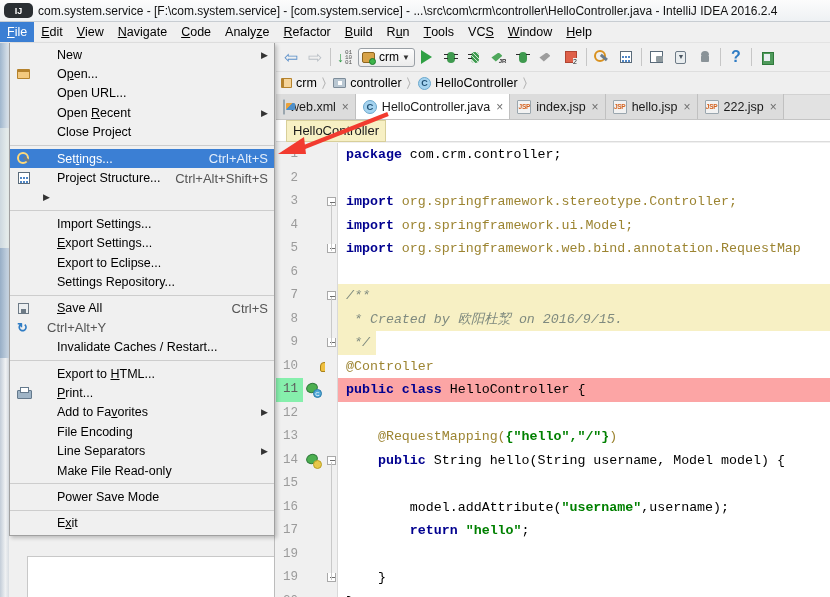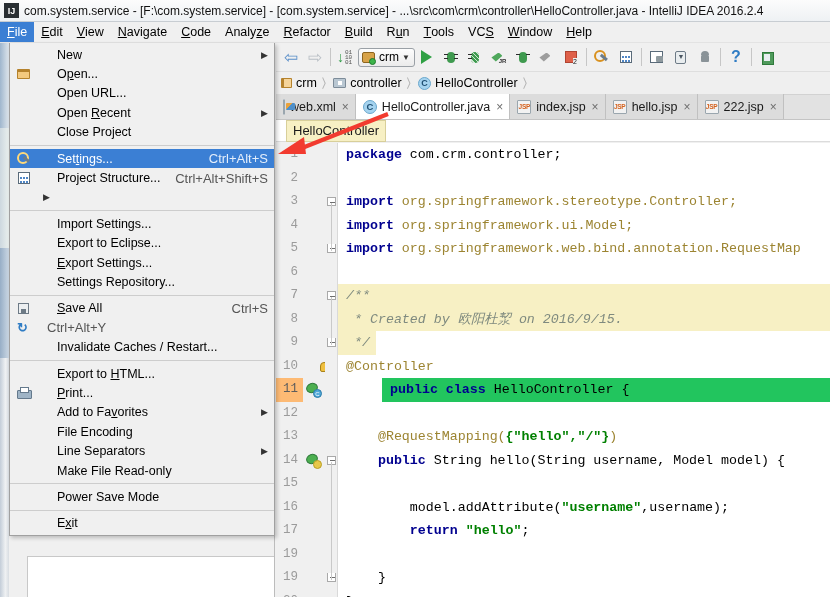--- a/index.html
+++ b/index.html
@@ -14,24 +14,24 @@
   }
 
   
   #titlebar {
     height:22px; background:linear-gradient(#fcfcfc,#eef1f4);
     border-bottom:1px solid #c8cdd2;
     display:flex; align-items:center; padding-left:4px;
     font-size:12px; color:#111; white-space:nowrap; overflow:hidden;
   }
   #titlebar .app-ico {
-    width:15px;height:15px;margin-right:5px;flex:0 0 auto;
+    width:29px;height:15px;margin-right:5px;flex:0 0 auto;
     background:#2a2f33; color:#fff; font-size:9px; font-weight:bold;
     display:flex;align-items:center;justify-content:center;
-    border-radius:0;
+    border-radius:5px;
   }
 
   
   #menubar {
     height:21px; background:#f0f0f0;
     display:flex; align-items:stretch;
     border-bottom:1px solid #e3e3e3;
     position:relative; z-index:5;
   }
   .menu-top {
@@ -210,22 +210,22 @@
     display:flex; overflow:hidden; }
   #gutter { width:27px; flex:0 0 auto; background:#f0f0f0; border-right:0; text-align:right;
     font-family:"Liberation Mono", monospace; font-size:12.5px; color:#9b9b9b; padding-top:0;}
   #marks { width:22px; flex:0 0 auto; background:#f0f0f0; position:relative;}
   #folds { width:13px; flex:0 0 auto; background:#f0f0f0; border-right:1px solid #d9d9d9; position:relative;}
   #code { flex:1 1 auto; position:relative; font-family:"Liberation Mono", monospace;
           font-size:13.3px; overflow:hidden; }
   .ln { height:23.5px; line-height:23.5px; padding-right:5px; }
   .cl { height:23.5px; line-height:23.5px; white-space:pre; padding-left:8px; }
   .cl.cmt { background:#f7f0c4; }
-  .cl.cur { background:#22c55e;margin-left:44px; }
-  .ln.cur { background:#fdba74; color:#5d5d5d; }
+  .cl.cur { background:#fca5a5; }
+  .ln.cur { background:#86efac; color:#5d5d5d; }
   .kw { color:#00008f; font-weight:bold; }
   .ann { color:#9c8431; }
   .str { color:#008000; font-weight:bold; }
   .cmtxt { color:#7f8a7f; font-style:italic; }
   .plain { color:#000; }
 
   .fold { position:absolute; left:2px; width:9px; height:9px; border:1px solid #a9a9a9; background:#fff;}
   .fold::after{ content:""; position:absolute; left:1.5px; top:3.5px; width:5px; height:1px; background:#6e6e6e;}
   .fold.minus-top{ border-top:none; }
   .vline { position:absolute; left:6px; width:1px; background:#c9c9c9; }
@@ -319,25 +319,25 @@
       <span class="ico"></span>
       <span class="arrow">▶</span>
     </div>
     <div class="msep"></div>
     <div class="mi">
       <span class="ico"></span>
       <span class="lbl">Import Settings...</span>
     </div>
     <div class="mi">
       <span class="ico"></span>
+      <span class="lbl"><u>E</u>xport Settings...</span>
+    </div>
+    <div class="mi">
+      <span class="ico"></span>
       <span class="lbl">Export to Eclipse...</span>
-    </div>
-    <div class="mi">
-      <span class="ico"></span>
-      <span class="lbl"><u>E</u>xport Settings...</span>
     </div>
     <div class="mi">
       <span class="ico"></span>
       <span class="lbl">Settings Repository...</span>
     </div>
     <div class="msep"></div>
     <div class="mi">
       <span class="ico">
         <span class="ic-save"></span>
       </span>

